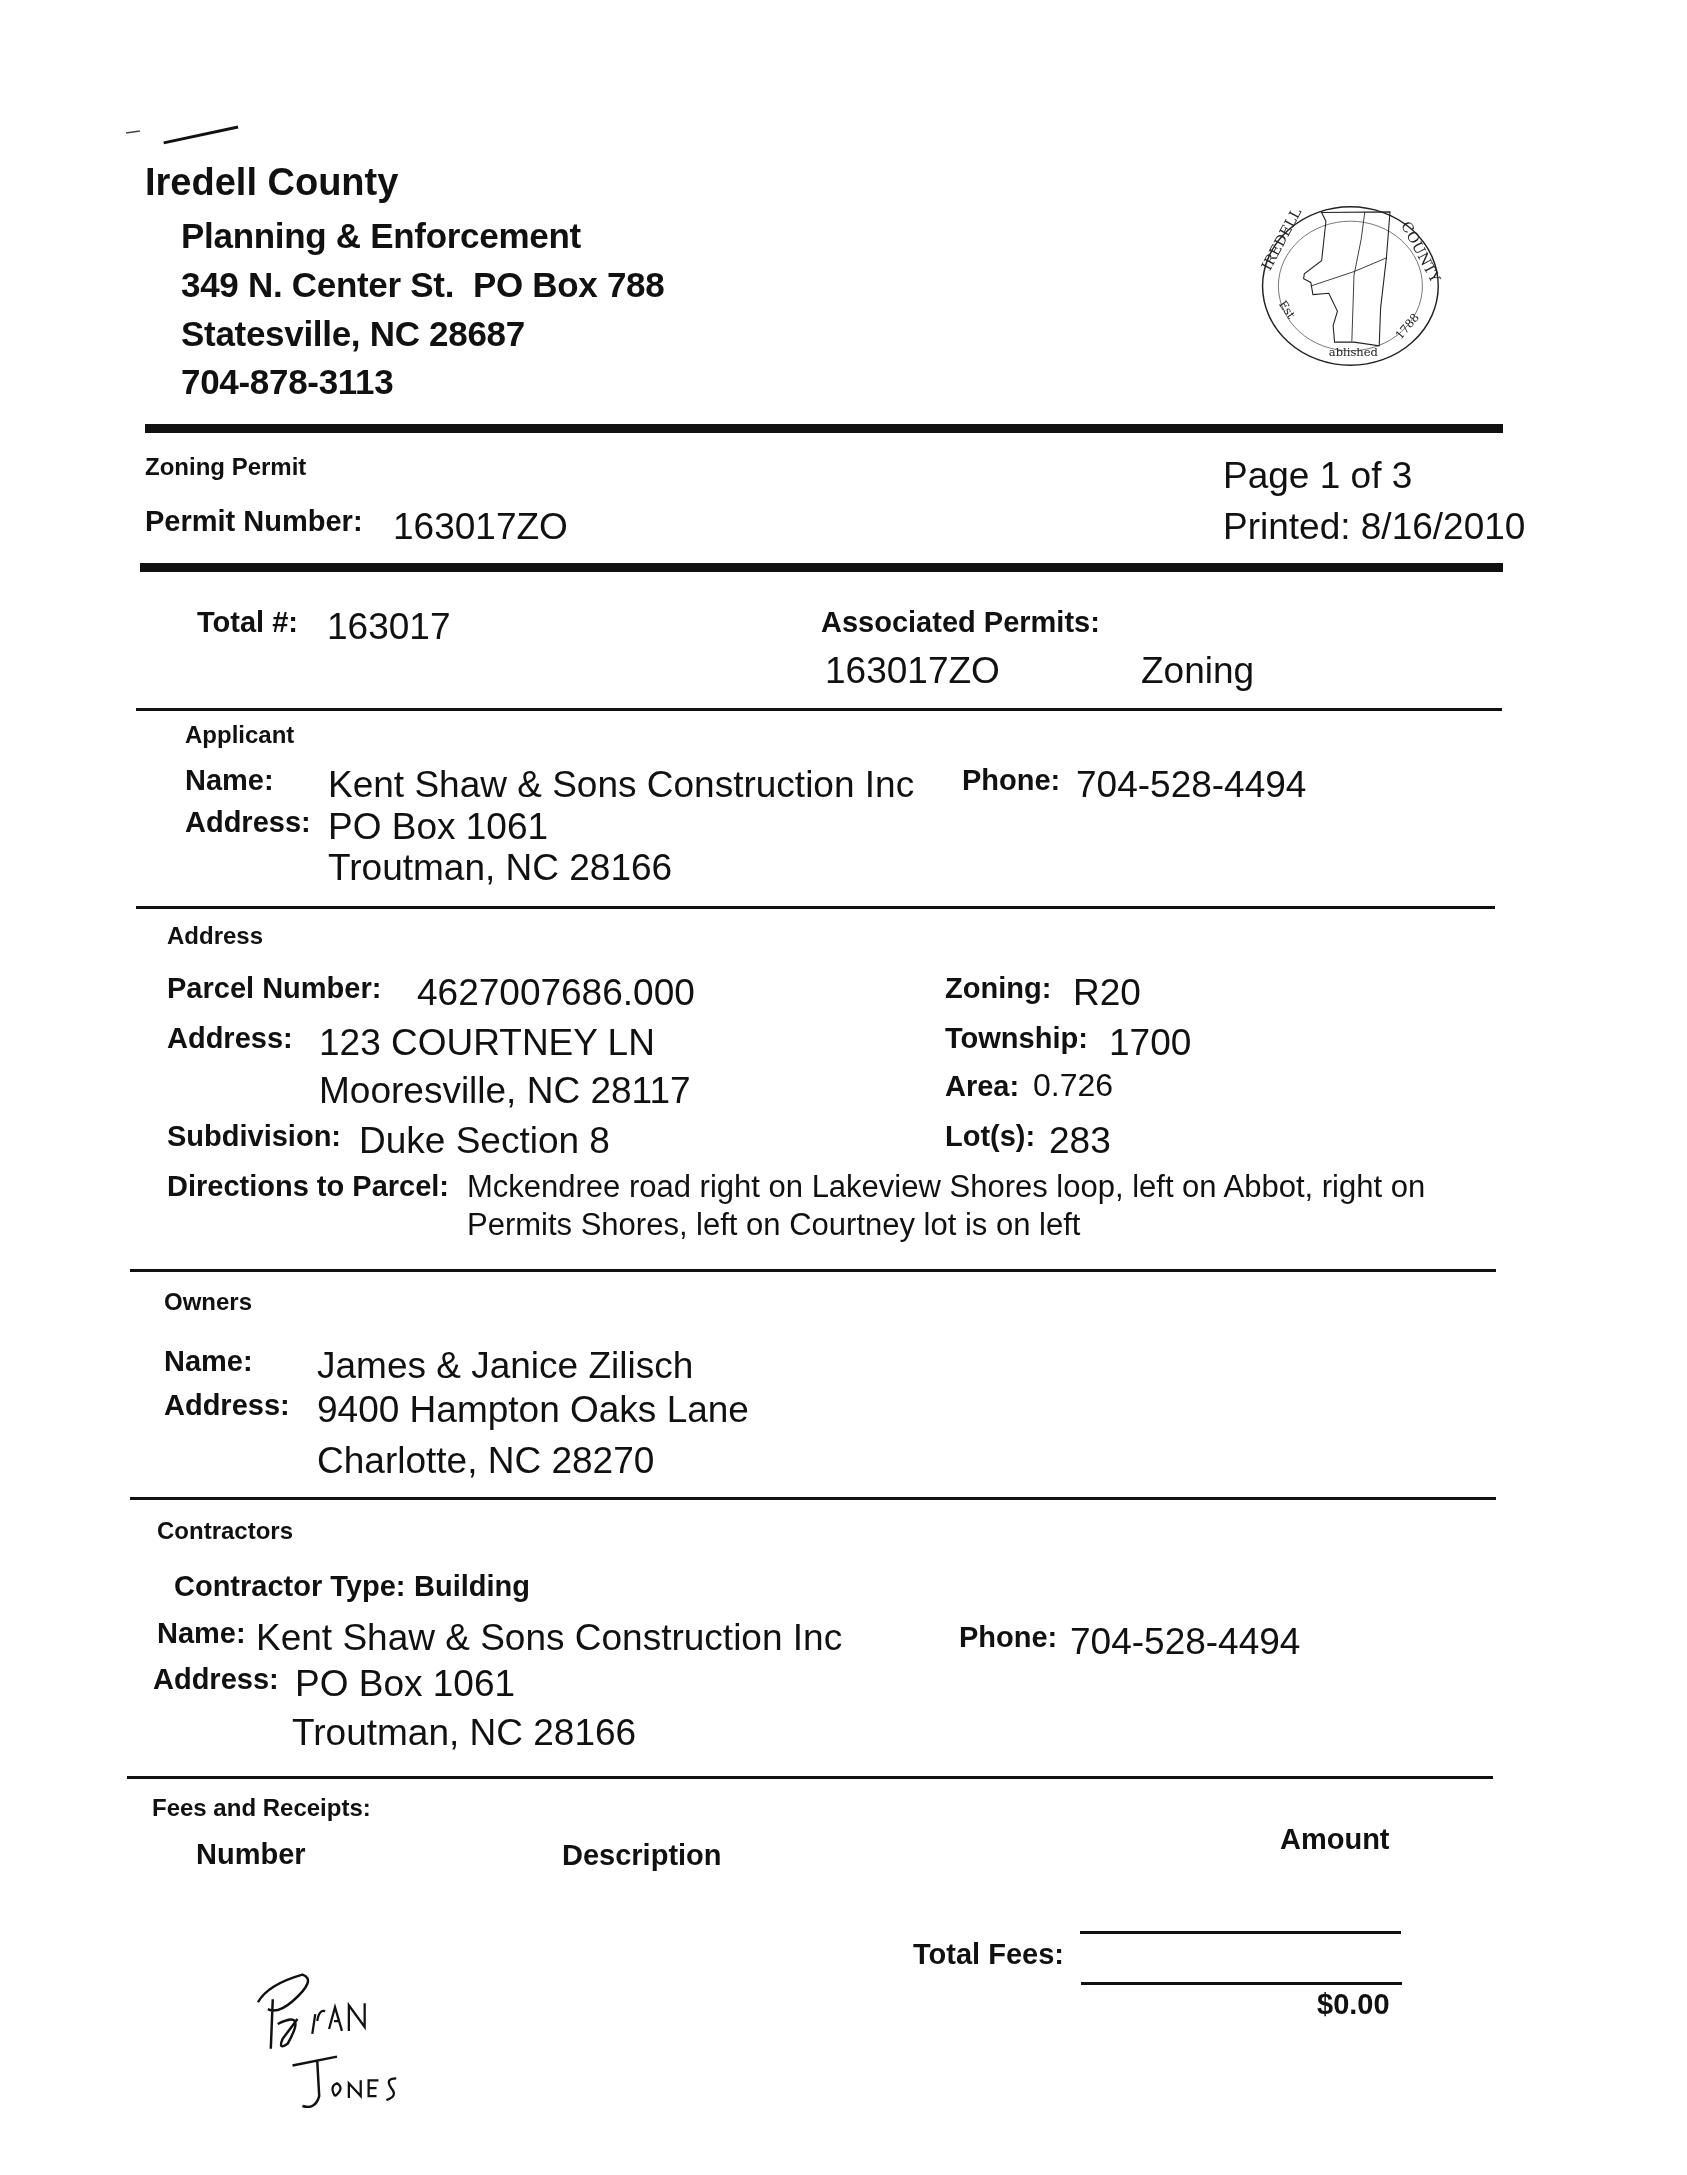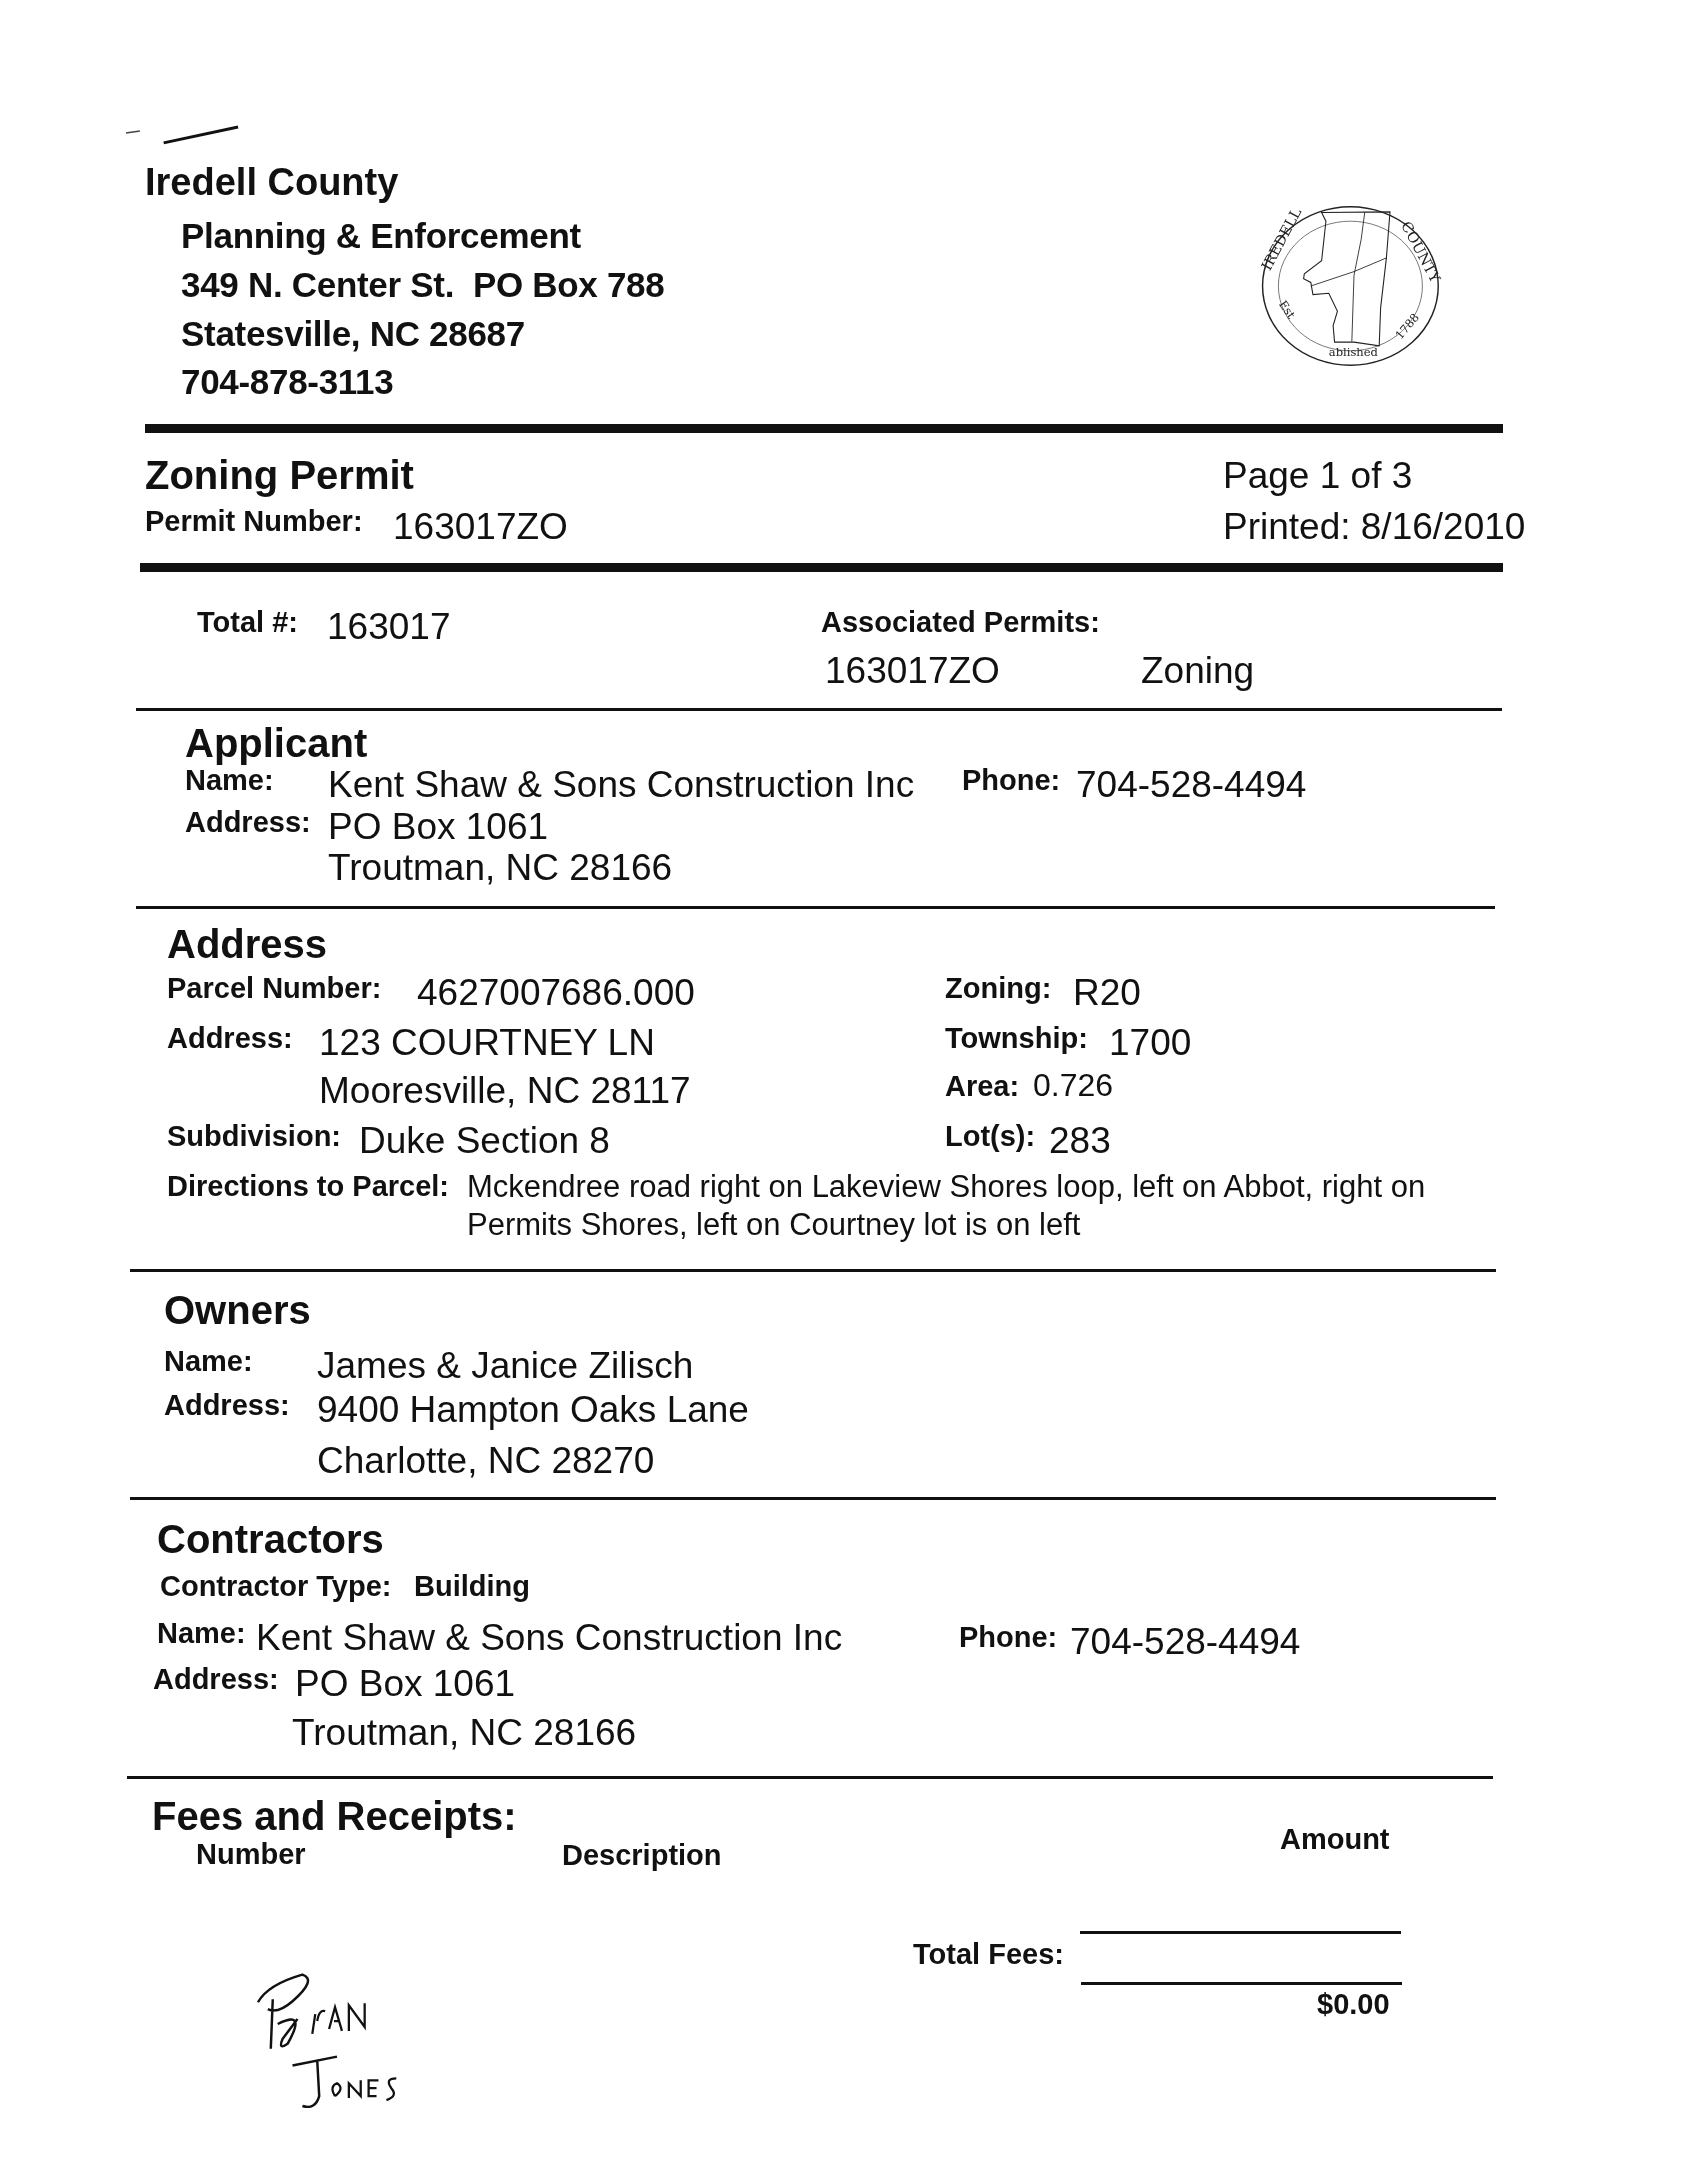--- a/index.html
+++ b/index.html
@@ -1,21 +1,21 @@
 <!DOCTYPE html>
 <html><head>
 <meta charset="utf-8">
 <style>
   html, body { margin: 0; padding: 0; background: #ffffff; }
   body { width: 1687px; height: 2175px; position: relative; overflow: hidden;
          font-family: "Liberation Sans", sans-serif; color: #111; }
   .abs { position: absolute; white-space: nowrap; }
   .hdr { font-size: 35px; font-weight: bold; letter-spacing: -0.3px; margin-left: 36px; }
   .hdr-title { font-size: 38px; font-weight: bold; }
-  .sec { font-size: 40px; font-weight: bold; }
+  .sec { font-size: 24px; font-weight: bold; }
   .lbl { font-size: 29px; font-weight: bold; }
   .val { font-size: 37px; }
   .rule { position: absolute; background: #111; }
   .thick { height: 9px; }
   .thin { height: 3px; }
   .seal { position: absolute; left: 1228px; top: 176px; width: 252px; height: 220px; }
   .sig { position: absolute; left: 238px; top: 1940px; width: 198px; height: 168px; }
 </style>
 </head>
 <body>
@@ -100,21 +100,21 @@
 <div class="abs sec" style="left:164px;top:1288px">Owners</div>
 <div class="abs lbl" style="left:164px;top:1345px">Name:</div>
 <div class="abs val" style="left:317px;top:1345px">James &amp; Janice Zilisch</div>
 <div class="abs lbl" style="left:164px;top:1389px">Address:</div>
 <div class="abs val" style="left:317px;top:1389px">9400 Hampton Oaks Lane</div>
 <div class="abs val" style="left:317px;top:1440px">Charlotte, NC 28270</div>
 
 <div class="rule thin" style="left:130px;top:1497px;width:1366px"></div>
 
 <div class="abs sec" style="left:157px;top:1517px">Contractors</div>
-<div class="abs lbl" style="left:160px;top:1570px">Contractor Type:</div>
+<div class="abs lbl" style="left:174px;top:1570px">Contractor Type:</div>
 <div class="abs lbl" style="left:414px;top:1570px">Building</div>
 <div class="abs lbl" style="left:157px;top:1617px">Name:</div>
 <div class="abs val" style="left:256px;top:1617px">Kent Shaw &amp; Sons Construction Inc</div>
 <div class="abs lbl" style="left:153px;top:1663px">Address:</div>
 <div class="abs val" style="left:295px;top:1663px">PO Box 1061</div>
 <div class="abs val" style="left:292px;top:1712px">Troutman, NC 28166</div>
 <div class="abs lbl" style="left:959px;top:1621px">Phone:</div>
 <div class="abs val" style="left:1070px;top:1621px">704-528-4494</div>
 
 <div class="rule thin" style="left:127px;top:1776px;width:1366px"></div>

